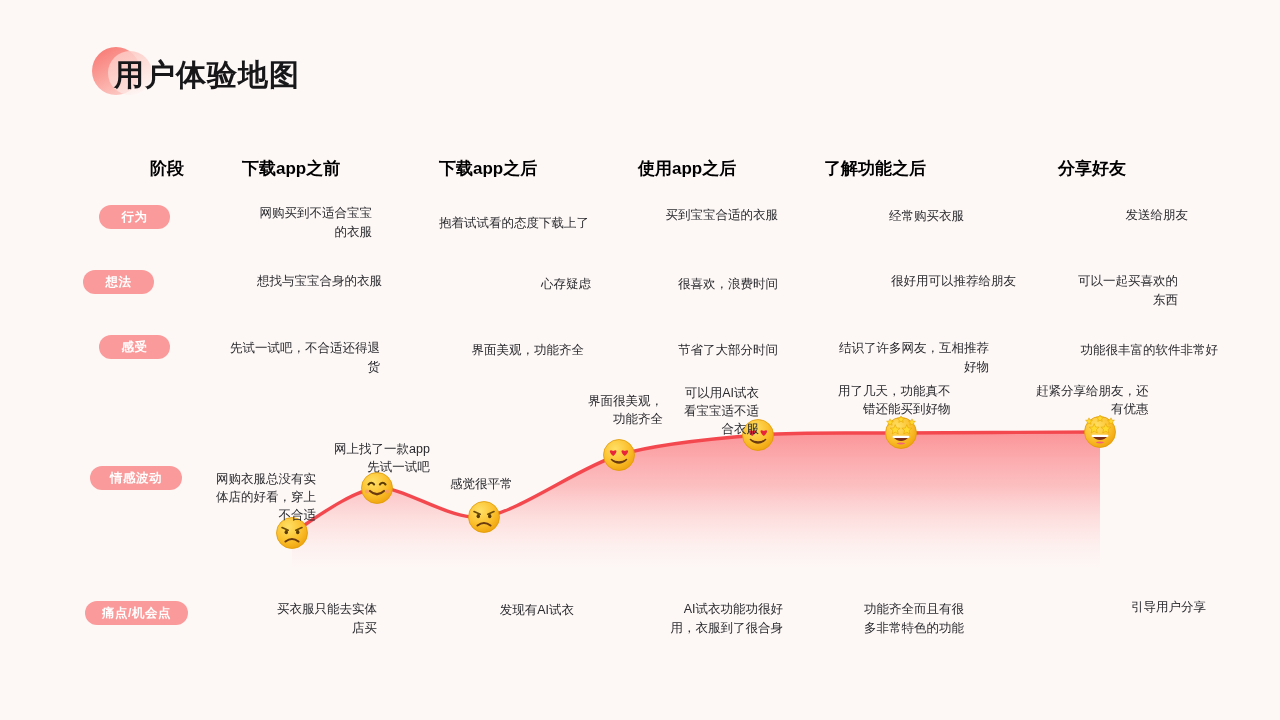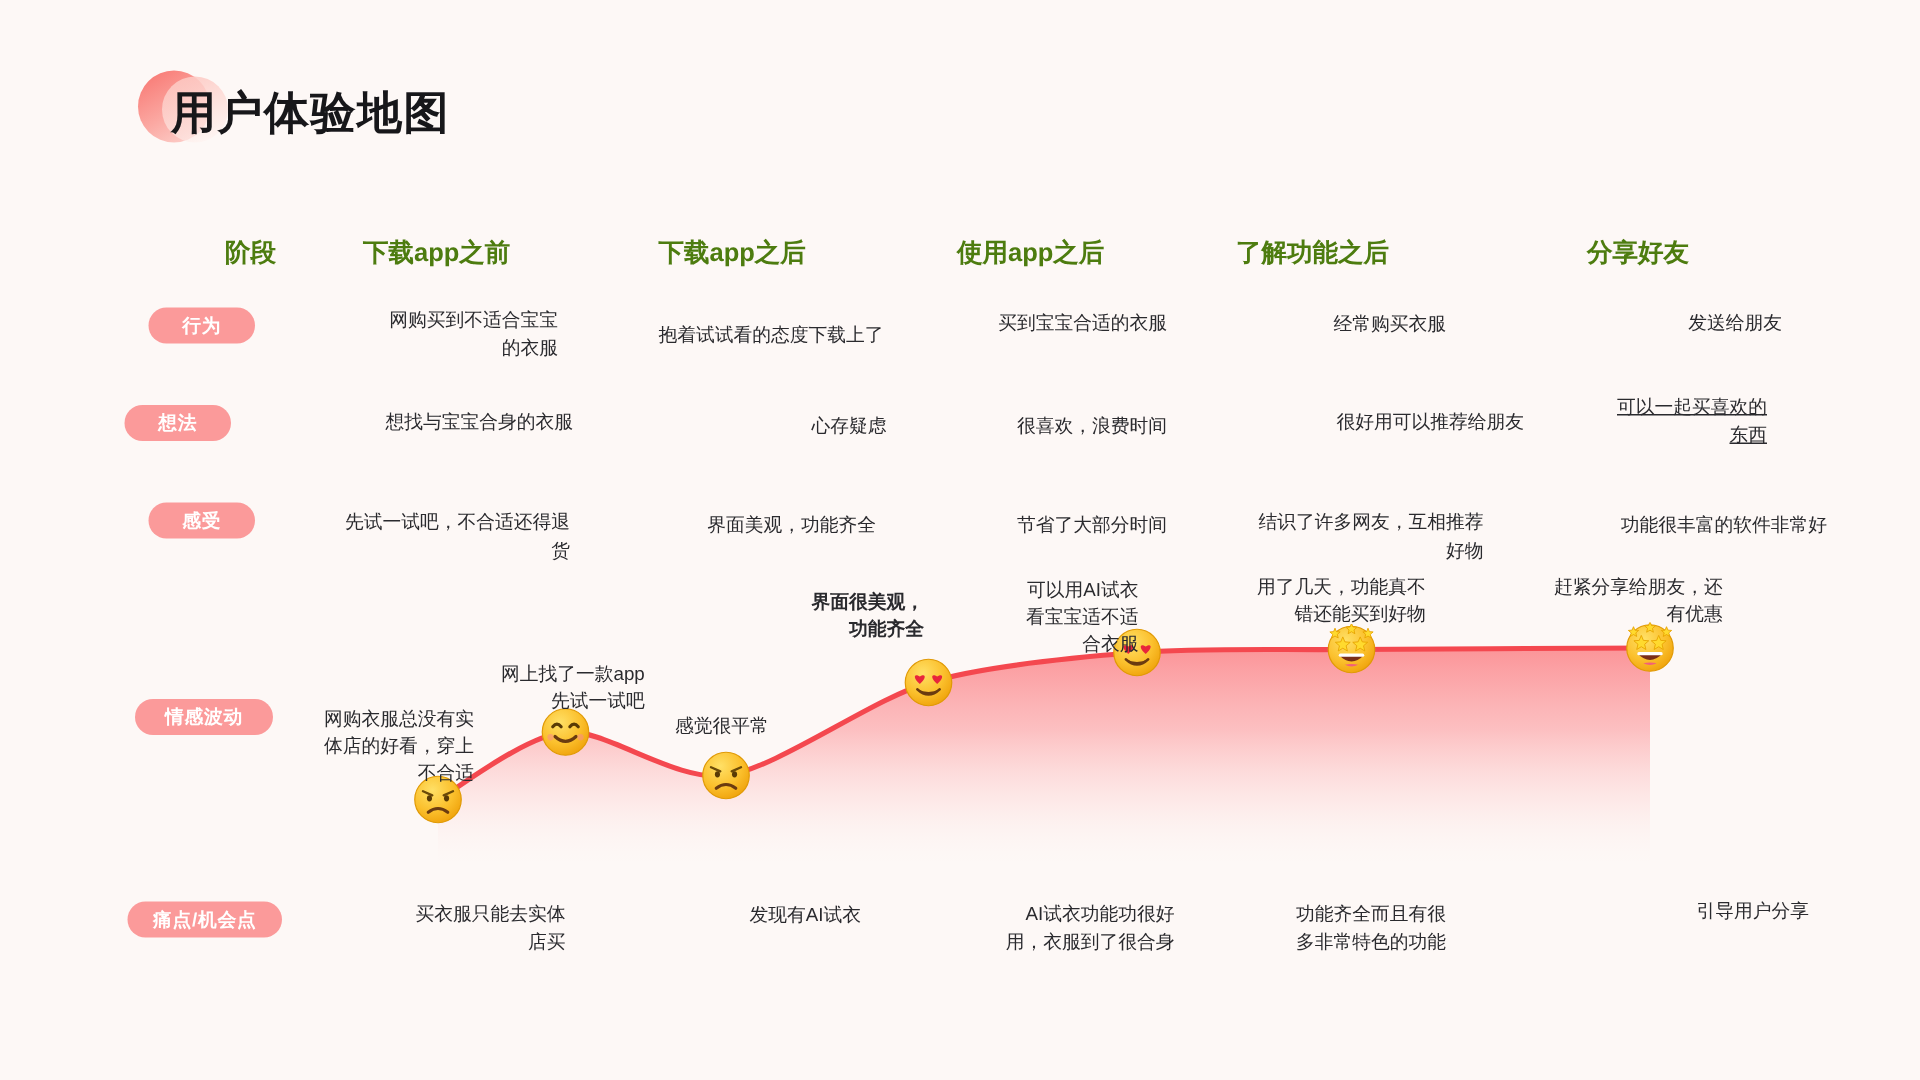--- a/index.html
+++ b/index.html
@@ -29,21 +29,21 @@
     background: linear-gradient(160deg, rgba(253,196,190,0.92) 0%, rgba(253,226,221,0.75) 60%, rgba(255,250,248,0.55) 100%);
   }
   .title-text {
     position: relative; z-index: 3;
     font-size: 30px; font-weight: 600; color: #17171A;
     letter-spacing: 1px; margin-left: -34px;
   }
 
   
   .col-head {
-    position: absolute; font-size: 17px; color: #4d7c0f; font-weight: 600;
+    position: absolute; font-size: 17px; color: #000000; font-weight: 600;
     white-space: nowrap;
     padding-left: 40px;
   }
   .col-head.stage { font-size: 17px; font-weight: 700; }
 
   
   .pill {
     position: absolute;
     background: #FB9A9A;
     color: #FFFFFF;
@@ -120,21 +120,21 @@
 的衣服</div>
   <div class="cell" style="left:399px; top:214px; width:190px;">抱着试试看的态度下载上了</div>
   <div class="cell" style="left:598px; top:206px; width:180px;">买到宝宝合适的衣服</div>
   <div class="cell" style="left:784px; top:207px; width:180px;">经常购买衣服</div>
   <div class="cell" style="left:1018px; top:206px; width:170px;">发送给朋友</div>
 
   <div class="cell" style="left:202px; top:272px; width:180px;">想找与宝宝合身的衣服</div>
   <div class="cell" style="left:399px; top:275px; width:180px;margin-left:12px;">心存疑虑</div>
   <div class="cell" style="left:598px; top:275px; width:180px;">很喜欢，浪费时间</div>
   <div class="cell" style="left:784px; top:272px; width:200px;margin-left:32px;">很好用可以推荐给朋友</div>
-  <div class="cell" style="left:1018px; top:262px; width:160px;text-decoration:underline;">可以一起买喜欢的
+  <div class="cell" style="left:1018px; top:272px; width:160px;">可以一起买喜欢的
 东西</div>
 
   <div class="cell" style="left:202px; top:339px; width:178px;">先试一试吧，不合适还得退
 货</div>
   <div class="cell" style="left:399px; top:341px; width:185px;">界面美观，功能齐全</div>
   <div class="cell" style="left:598px; top:341px; width:180px;">节省了大部分时间</div>
   <div class="cell" style="left:784px; top:339px; width:205px;">结识了许多网友，互相推荐
 好物</div>
   <div class="cell" style="left:1018px; top:341px; width:200px;">功能很丰富的软件非常好</div>
 
@@ -227,21 +227,21 @@
               <stop offset="100%" stop-color="#EFA20B"></stop>
             </radialGradient>
           </defs>
           <circle cx="17" cy="17" r="15.5" fill="url(#g_heart-eyes-emoji)" stroke="#E09A06" stroke-width="0.8"></circle>
           <path d="M 11.2 18 C 6.6 14.2, 6.999999999999999 10.5, 11.2 13 C 15.399999999999999 10.5, 15.799999999999999 14.2, 11.2 18 Z" fill="#E8253B"></path>
           <path d="M 22.8 18 C 18.200000000000003 14.2, 18.6 10.5, 22.8 13 C 27 10.5, 27.4 14.2, 22.8 18 Z" fill="#E8253B"></path>
           <path d="M9.5 21.5 Q17 28.5 24.5 21.5 Q17 25 9.5 21.5 Z" fill="#6B3B10"></path>
           <path d="M9.5 21.5 Q17 28.5 24.5 21.5" stroke="#6B3B10" stroke-width="1.6" fill="none" stroke-linecap="round"></path>
         </svg>
       </div>
-      <div class="annot" style="left: 541px; top: 392px; font-weight: bold;">界面很美观，
+      <div class="annot" style="left: 588px; top: 392px;">界面很美观，
 功能齐全</div>
       <div class="emoji" style="left: 758px; top: 435px;">
         <svg width="34" height="34" viewBox="0 0 34 34">
           <defs>
             <radialGradient id="g_heart-eyes-emoji" cx="38%" cy="30%" r="75%">
               <stop offset="0%" stop-color="#FFE066"></stop>
               <stop offset="60%" stop-color="#FBC02D"></stop>
               <stop offset="100%" stop-color="#EFA20B"></stop>
             </radialGradient>
           </defs>

